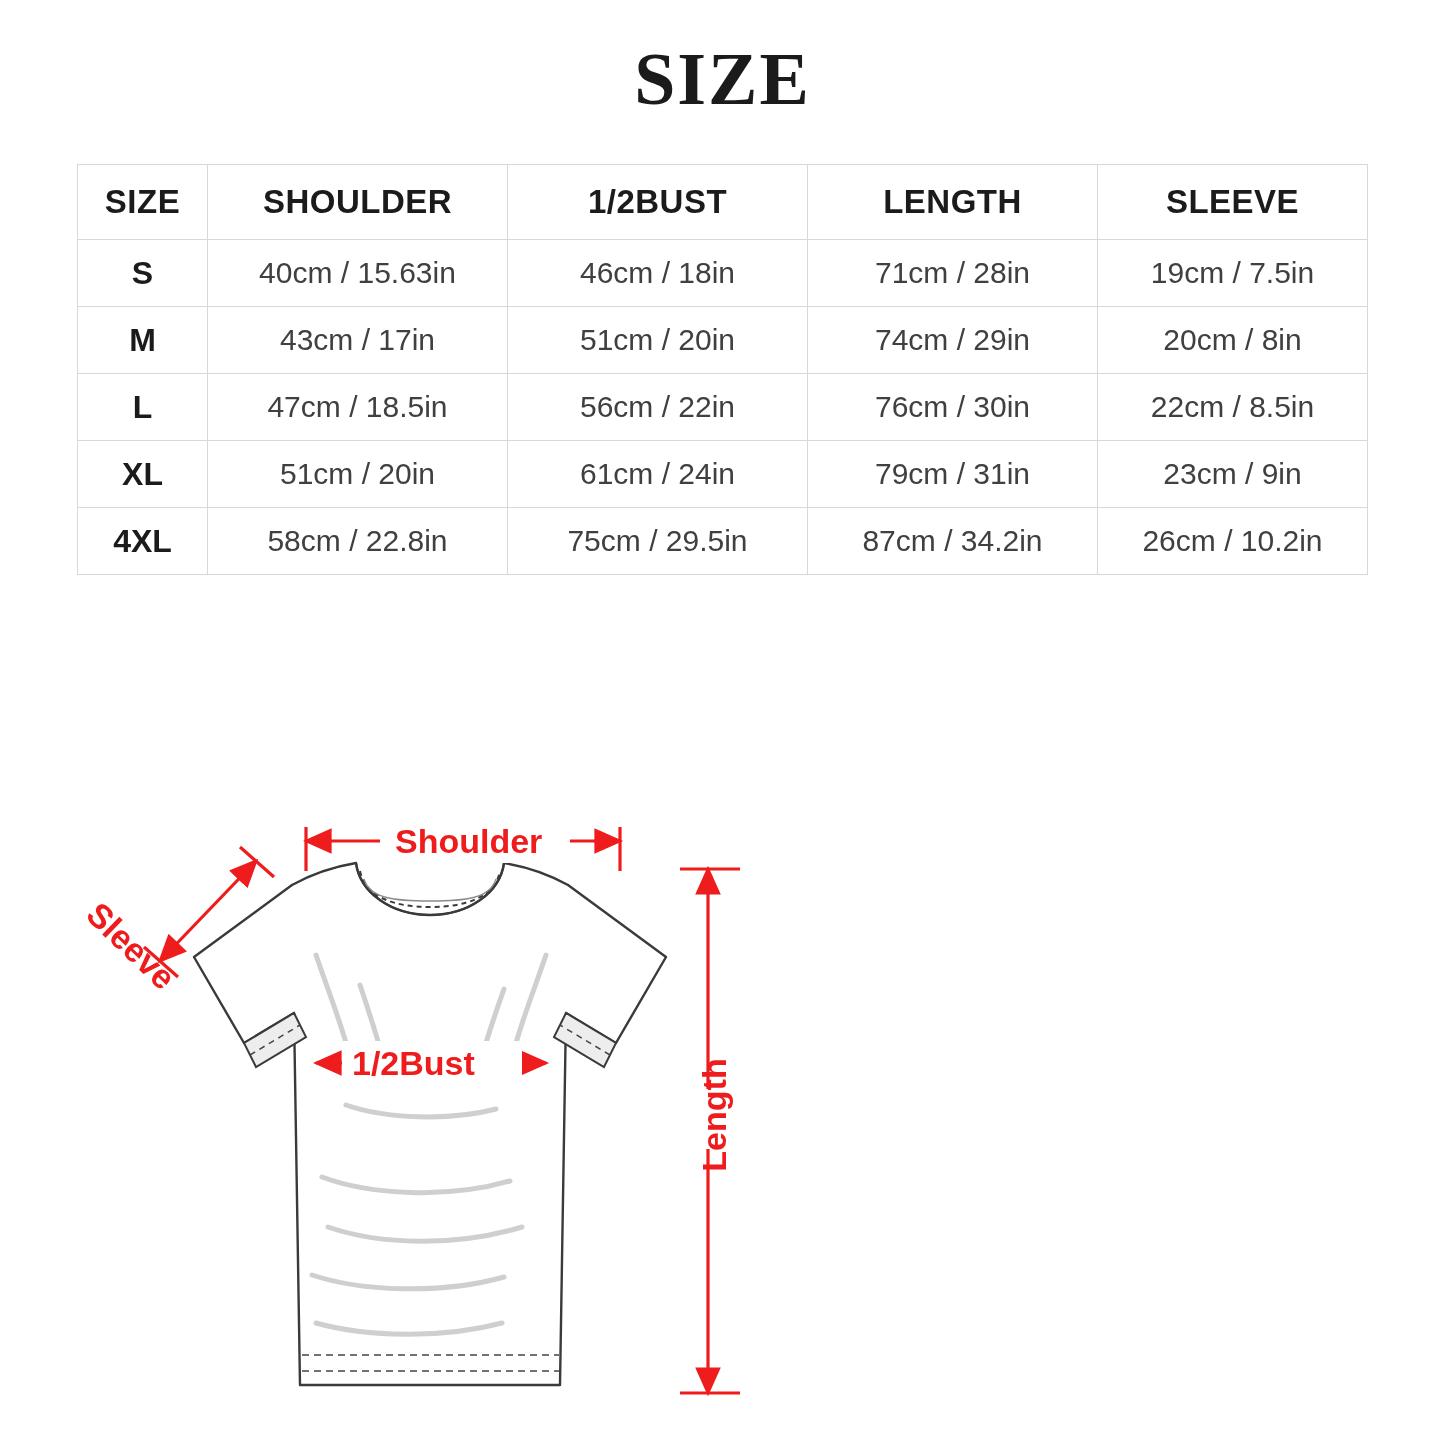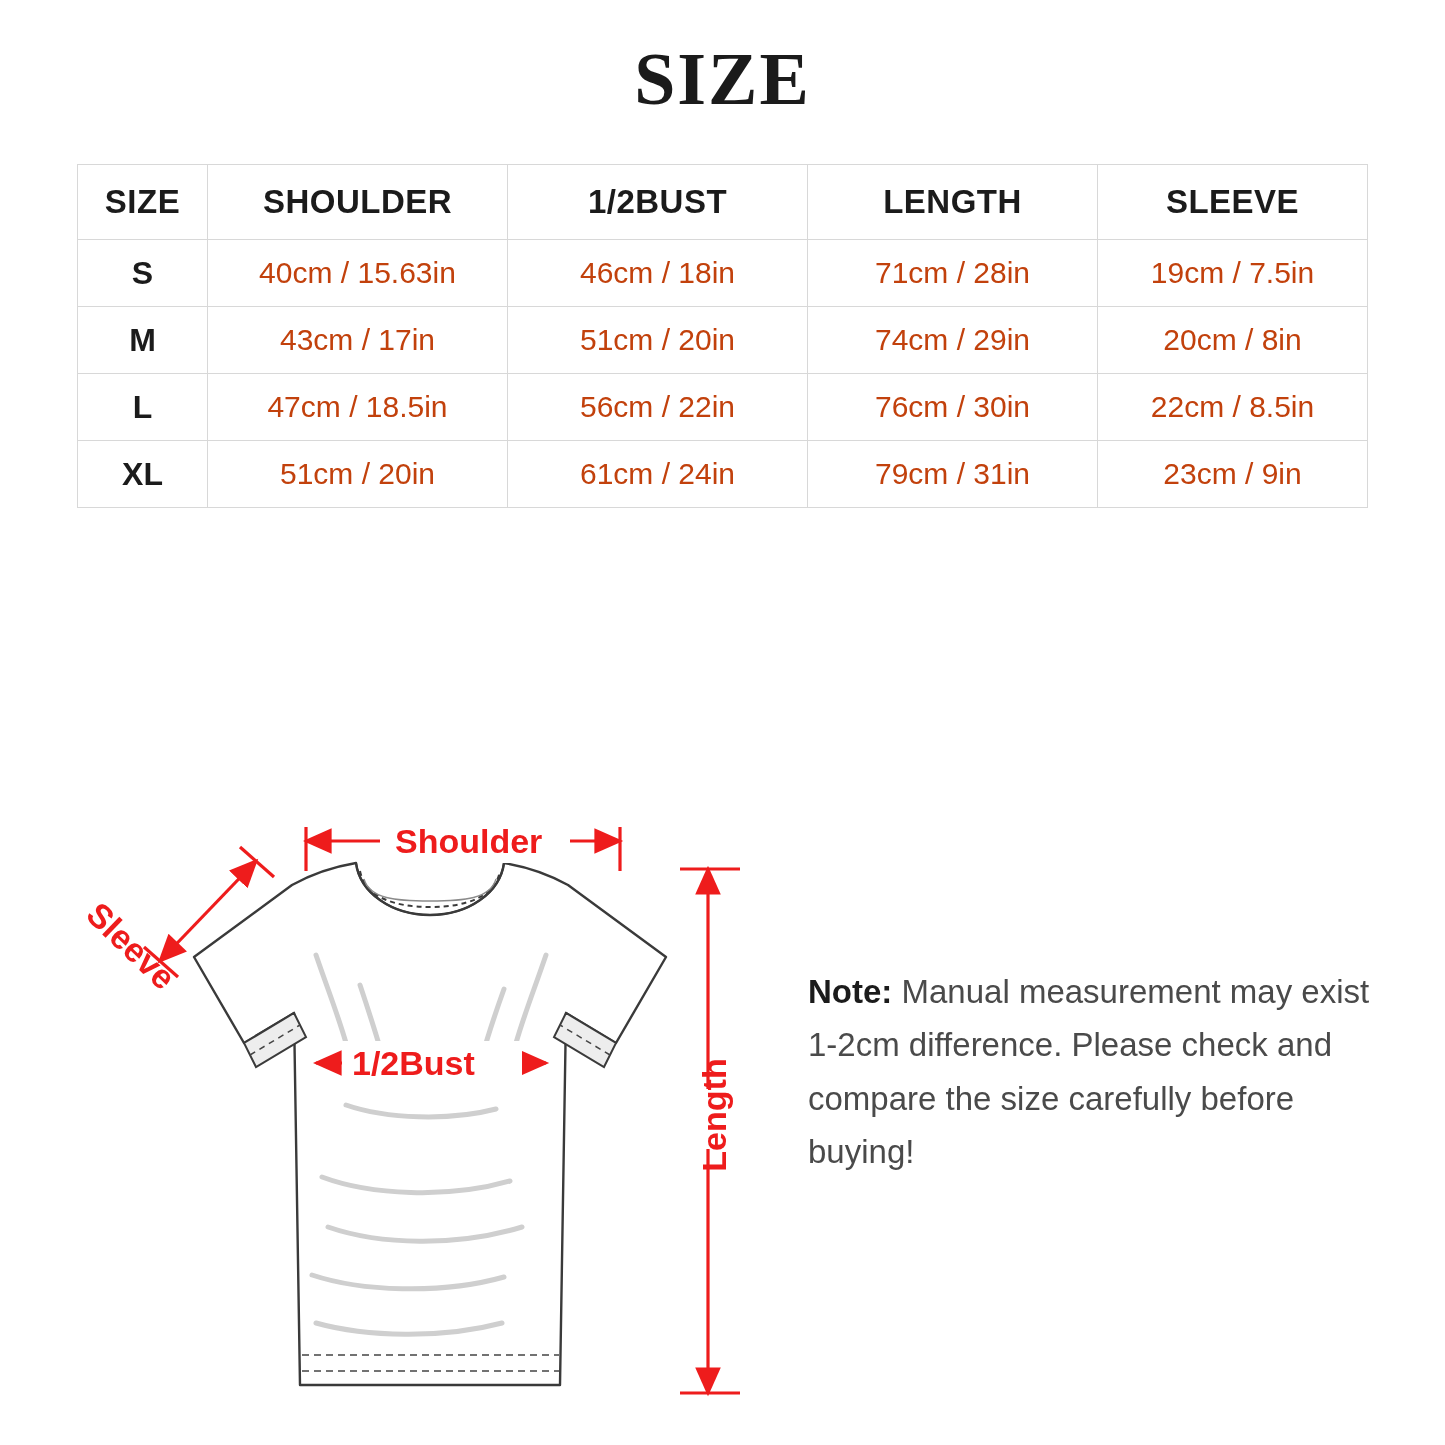--- a/index.html
+++ b/index.html
@@ -39,21 +39,21 @@
   #size-table thead th {
     height: 72px;
     font-size: 33px;
     font-weight: bold;
     color: #1b1b1b;
     letter-spacing: 0.5px;
   }
   #size-table tbody td {
     height: 64px;
     font-size: 30px;
-    color: #c2410c;
+    color: #404040;
     font-weight: normal;
   }
   #size-table tbody td.size-cell {
     font-weight: bold;
     color: #1b1b1b;
     font-size: 32px;
   }
   col.c-size { width: 130px; }
   col.c-shoulder { width: 300px; }
   col.c-bust { width: 300px; }
@@ -131,20 +131,27 @@
       <td>56cm / 22in</td>
       <td>76cm / 30in</td>
       <td>22cm / 8.5in</td>
     </tr>
     <tr>
       <td class="size-cell">XL</td>
       <td>51cm / 20in</td>
       <td>61cm / 24in</td>
       <td>79cm / 31in</td>
       <td>23cm / 9in</td>
+    </tr>
+    <tr>
+      <td class="size-cell">4XL</td>
+      <td>58cm / 22.8in</td>
+      <td>75cm / 29.5in</td>
+      <td>87cm / 34.2in</td>
+      <td>26cm / 10.2in</td>
     </tr>
   </tbody>
 </table>
 
 <div id="diagram-area">
 
   <svg id="shirt-svg" viewBox="0 0 740 660">
     <defs>
       <marker id="arrR" markerWidth="10" markerHeight="10" refX="8" refY="4" orient="auto">
         <path d="M0,0 L9,4 L0,8 z" fill="#ee1c1c"></path>
@@ -226,16 +233,13 @@
 
     <g>
       <line x1="648" y1="94" x2="648" y2="618" stroke="#ee1c1c" stroke-width="3.2" marker-start="url(#arrL)" marker-end="url(#arrR)"></line>
       <line x1="620" y1="94" x2="680" y2="94" stroke="#ee1c1c" stroke-width="3.2"></line>
       <line x1="620" y1="618" x2="680" y2="618" stroke="#ee1c1c" stroke-width="3.2"></line>
       <rect x="618" y="314" width="62" height="60" fill="#ffffff"></rect>
       <text x="648" y="358" fill="#ee1c1c" font-family="Liberation Sans, sans-serif" font-size="34" font-weight="bold" text-anchor="middle" transform="rotate(-90 648 340)">Length</text>
     </g>
   </svg>
 
-  <div id="note-block">
-    <span class="note-label">Note:</span><span> Manual measurement may exist 1-2cm difference. Please check and compare the size carefully before buying!</span>
-  </div>
 </div>
 
 </body></html>

